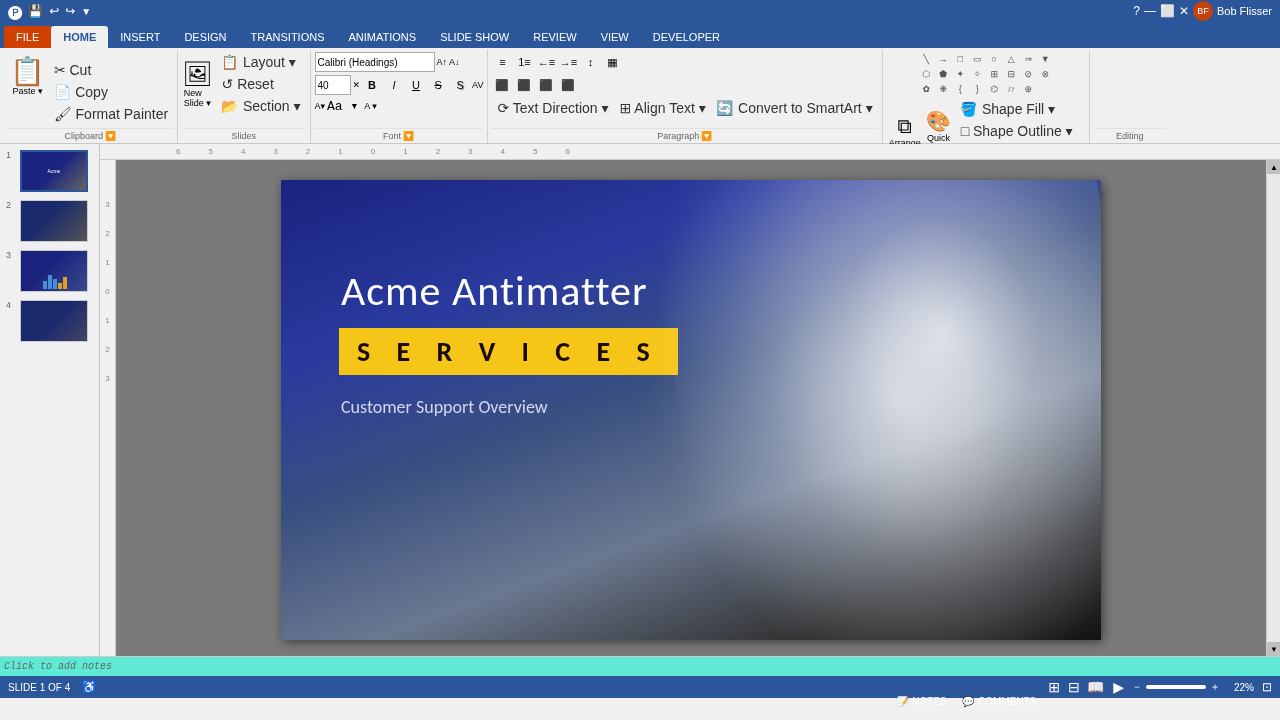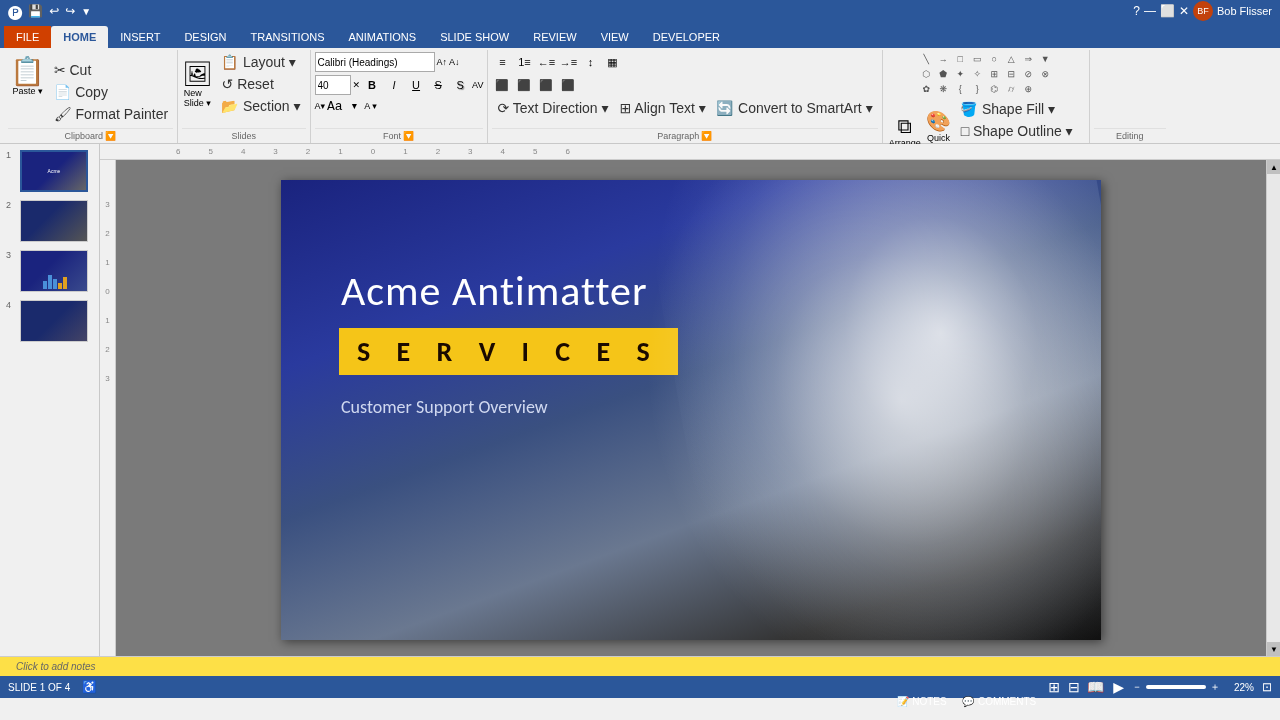--- a/index.html
+++ b/index.html
@@ -223,28 +223,29 @@
       top: 210px;
       left: 60px;
       color: #d0d8f0;
       font-size: 18px;
       font-family: 'Calibri', 'Segoe UI', Arial, sans-serif;
     }
 
     
     #notes-bar {
       height: 20px;
-      background: #fde047;
+      background: #5eead4;
       border-top: 1px solid #ccc;
       display: flex;
       align-items: center;
-      padding: 0 16px;
+      padding: 0 4px;
       font-size: 10px;
       color: #666;
       font-style: italic;
+      font-family: Liberation Mono, monospace;
     }
 
     
     #status-bar {
       height: 22px;
       background: #2b579a;
       display: flex;
       align-items: center;
       justify-content: space-between;
       color: white;

